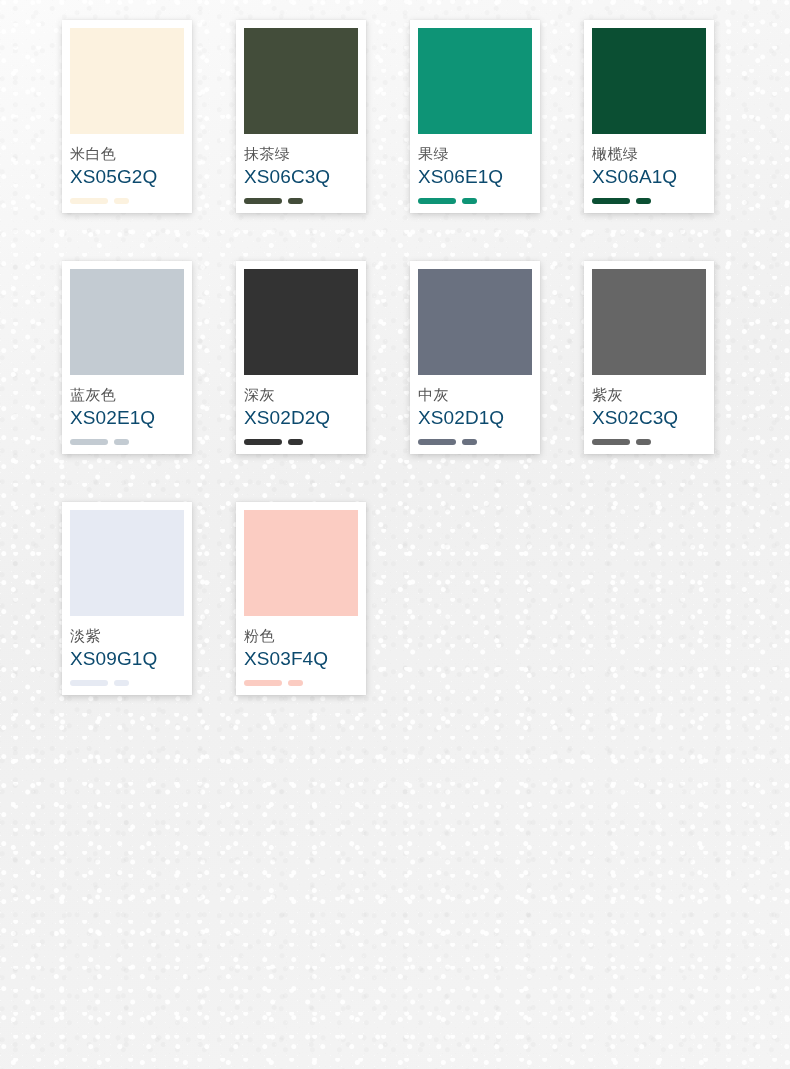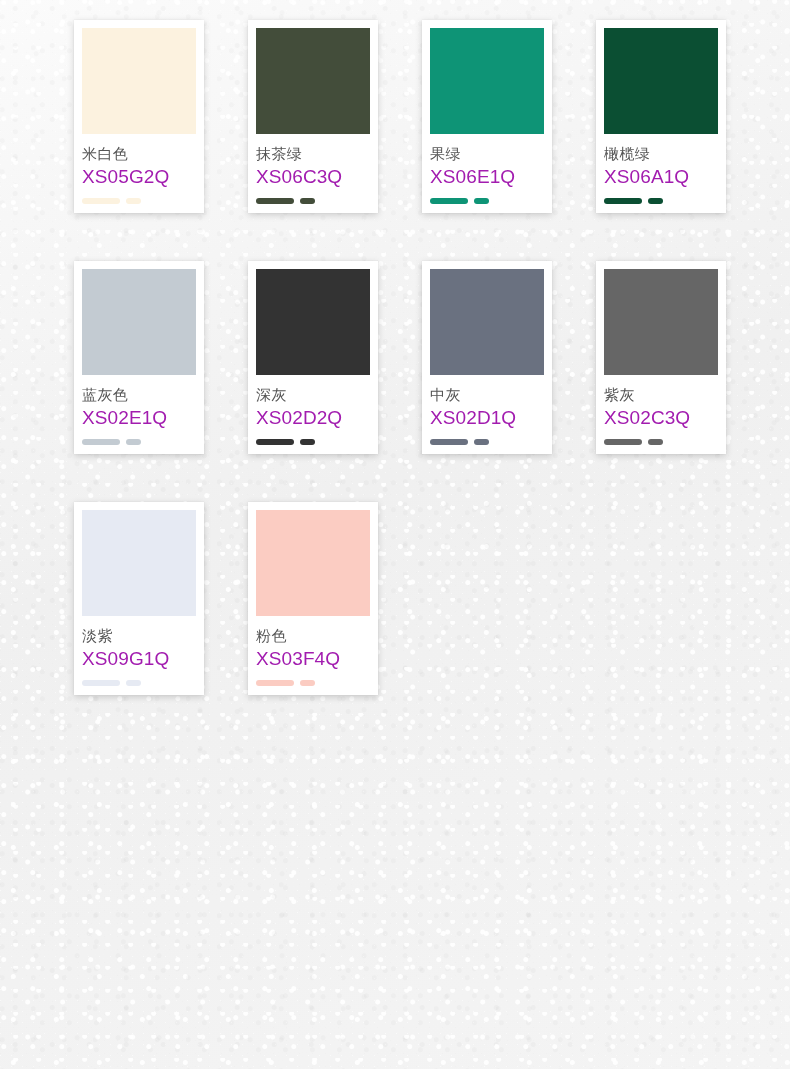--- a/index.html
+++ b/index.html
@@ -50,40 +50,39 @@
     column-gap: 44px;
     row-gap: 48px;
     padding: 20px 0 0 62px;
   }
 
   .swatch-card {
     width: 130px;
     background: #ffffff;
     padding: 8px 8px 0 8px;
     box-shadow: 0 2px 7px rgba(0,0,0,.17), 0 0 1px rgba(0,0,0,.10);
-    margin-left: 12px;
   }
 
   .swatch-color {
     width: 114px;
     height: 106px;
   }
 
   .swatch-name {
     font-size: 15px;
     line-height: 17px;
     color: #555555;
     margin-top: 11px;
     letter-spacing: .4px;
   }
 
   .swatch-code {
     font-size: 19px;
     line-height: 22px;
-    color: #a21caf;
+    color: #0c4a6e;
     margin-top: 4px;
     letter-spacing: .1px;
   }
 
   .swatch-pills {
     display: flex;
     align-items: center;
     gap: 6px;
     margin-top: 10px;
     padding-bottom: 9px;

